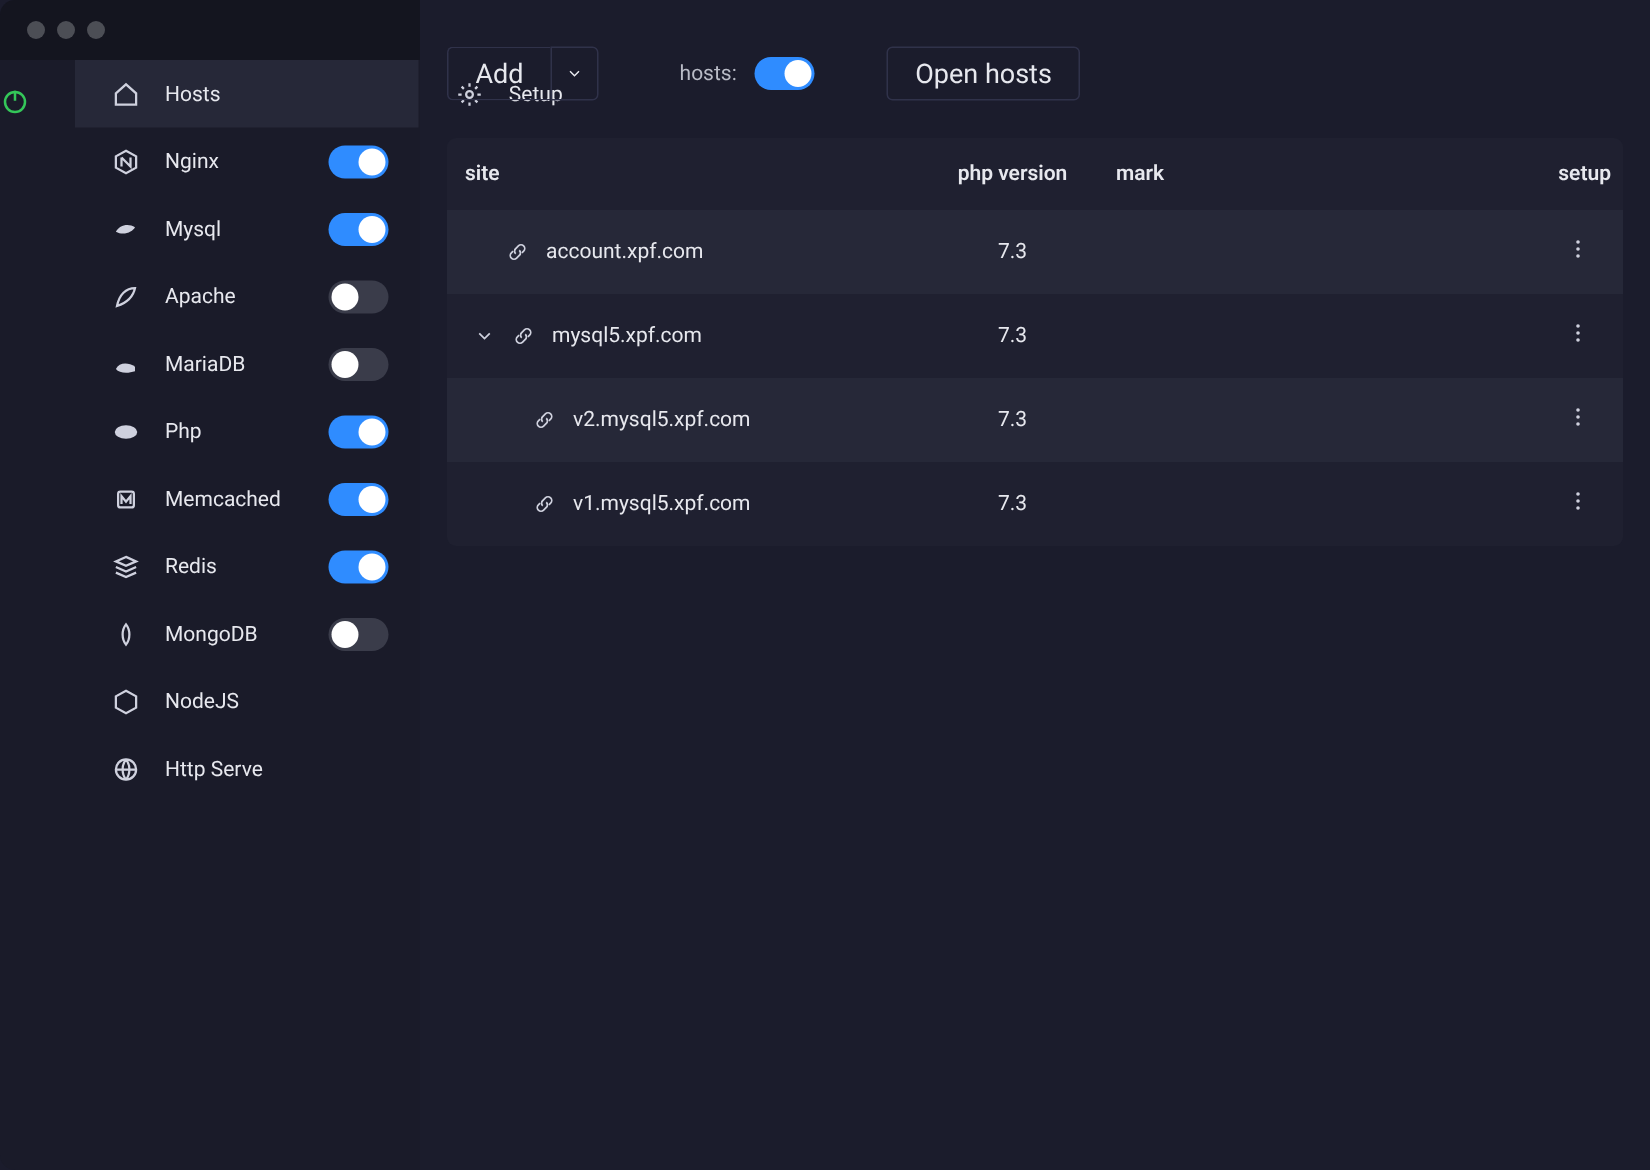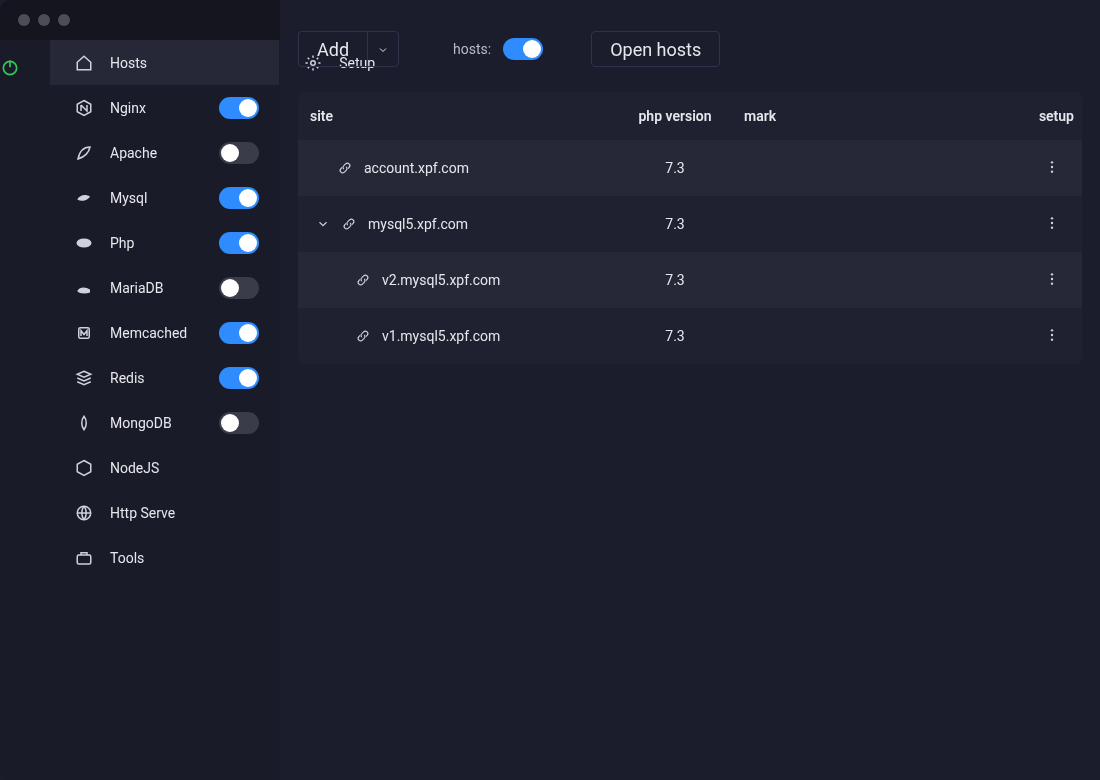--- a/index.html
+++ b/index.html
@@ -233,126 +233,117 @@
           </span>
           <span class="label">Nginx</span>
           <span class="spacer"></span>
           <div class="toggle on">
             <div class="knob"></div>
           </div>
         </div>
         <div class="nav-item">
           <span class="nav-icon">
             <svg viewBox="0 0 24 24">
+              <use href="#i-dolphin"></use>
+            </svg>
+          </span>
+          <span class="label">Mysql</span>
+          <span class="spacer"></span>
+          <div class="toggle on">
+            <div class="knob"></div>
+          </div>
+        </div>
+        <div class="nav-item">
+          <span class="nav-icon">
+            <svg viewBox="0 0 24 24">
               <use href="#i-feather"></use>
             </svg>
           </span>
           <span class="label">Apache</span>
           <span class="spacer"></span>
           <div class="toggle">
             <div class="knob"></div>
           </div>
         </div>
         <div class="nav-item">
           <span class="nav-icon">
             <svg viewBox="0 0 24 24">
-              <use href="#i-dolphin"></use>
-            </svg>
-          </span>
-          <span class="label">Mysql</span>
+              <use href="#i-seal"></use>
+            </svg>
+          </span>
+          <span class="label">MariaDB</span>
+          <span class="spacer"></span>
+          <div class="toggle">
+            <div class="knob"></div>
+          </div>
+        </div>
+        <div class="nav-item">
+          <span class="nav-icon">
+            <svg viewBox="0 0 24 24">
+              <use href="#i-php"></use>
+            </svg>
+          </span>
+          <span class="label">Php</span>
           <span class="spacer"></span>
           <div class="toggle on">
             <div class="knob"></div>
           </div>
         </div>
         <div class="nav-item">
           <span class="nav-icon">
             <svg viewBox="0 0 24 24">
-              <use href="#i-php"></use>
-            </svg>
-          </span>
-          <span class="label">Php</span>
+              <use href="#i-memcached"></use>
+            </svg>
+          </span>
+          <span class="label">Memcached</span>
           <span class="spacer"></span>
           <div class="toggle on">
             <div class="knob"></div>
           </div>
         </div>
         <div class="nav-item">
           <span class="nav-icon">
             <svg viewBox="0 0 24 24">
-              <use href="#i-seal"></use>
-            </svg>
-          </span>
-          <span class="label">MariaDB</span>
+              <use href="#i-stack"></use>
+            </svg>
+          </span>
+          <span class="label">Redis</span>
+          <span class="spacer"></span>
+          <div class="toggle on">
+            <div class="knob"></div>
+          </div>
+        </div>
+        <div class="nav-item">
+          <span class="nav-icon">
+            <svg viewBox="0 0 24 24">
+              <use href="#i-leaf"></use>
+            </svg>
+          </span>
+          <span class="label">MongoDB</span>
           <span class="spacer"></span>
           <div class="toggle">
             <div class="knob"></div>
           </div>
         </div>
         <div class="nav-item">
           <span class="nav-icon">
             <svg viewBox="0 0 24 24">
-              <use href="#i-memcached"></use>
-            </svg>
-          </span>
-          <span class="label">Memcached</span>
-          <span class="spacer"></span>
-          <div class="toggle on">
-            <div class="knob"></div>
-          </div>
-        </div>
-        <div class="nav-item">
-          <span class="nav-icon">
-            <svg viewBox="0 0 24 24">
-              <use href="#i-stack"></use>
-            </svg>
-          </span>
-          <span class="label">Redis</span>
-          <span class="spacer"></span>
-          <div class="toggle on">
-            <div class="knob"></div>
-          </div>
-        </div>
-        <div class="nav-item">
-          <span class="nav-icon">
-            <svg viewBox="0 0 24 24">
-              <use href="#i-leaf"></use>
-            </svg>
-          </span>
-          <span class="label">MongoDB</span>
-          <span class="spacer"></span>
-          <div class="toggle">
-            <div class="knob"></div>
-          </div>
-        </div>
-        <div class="nav-item">
-          <span class="nav-icon">
-            <svg viewBox="0 0 24 24">
               <use href="#i-hex"></use>
             </svg>
           </span>
           <span class="label">NodeJS</span>
           <span class="spacer"></span>
         </div>
         <div class="nav-item">
           <span class="nav-icon">
             <svg viewBox="0 0 24 24">
               <use href="#i-globe"></use>
             </svg>
           </span>
           <span class="label">Http Serve</span>
-          <span class="spacer"></span>
-        </div>
-        <div class="nav-item">
-          <span class="nav-icon">
-            <svg viewBox="0 0 24 24">
-              <use href="#i-toolbox"></use>
-            </svg>
-          </span>
-          <span class="label">Tools</span>
           <span class="spacer"></span>
         </div>
       </nav>
     <div class="sidebar-footer">
       <div class="nav-item">
         <span class="nav-icon">
           <svg viewBox="0 0 24 24">
               <use href="#i-gear"></use>
             </svg>
         </span>

